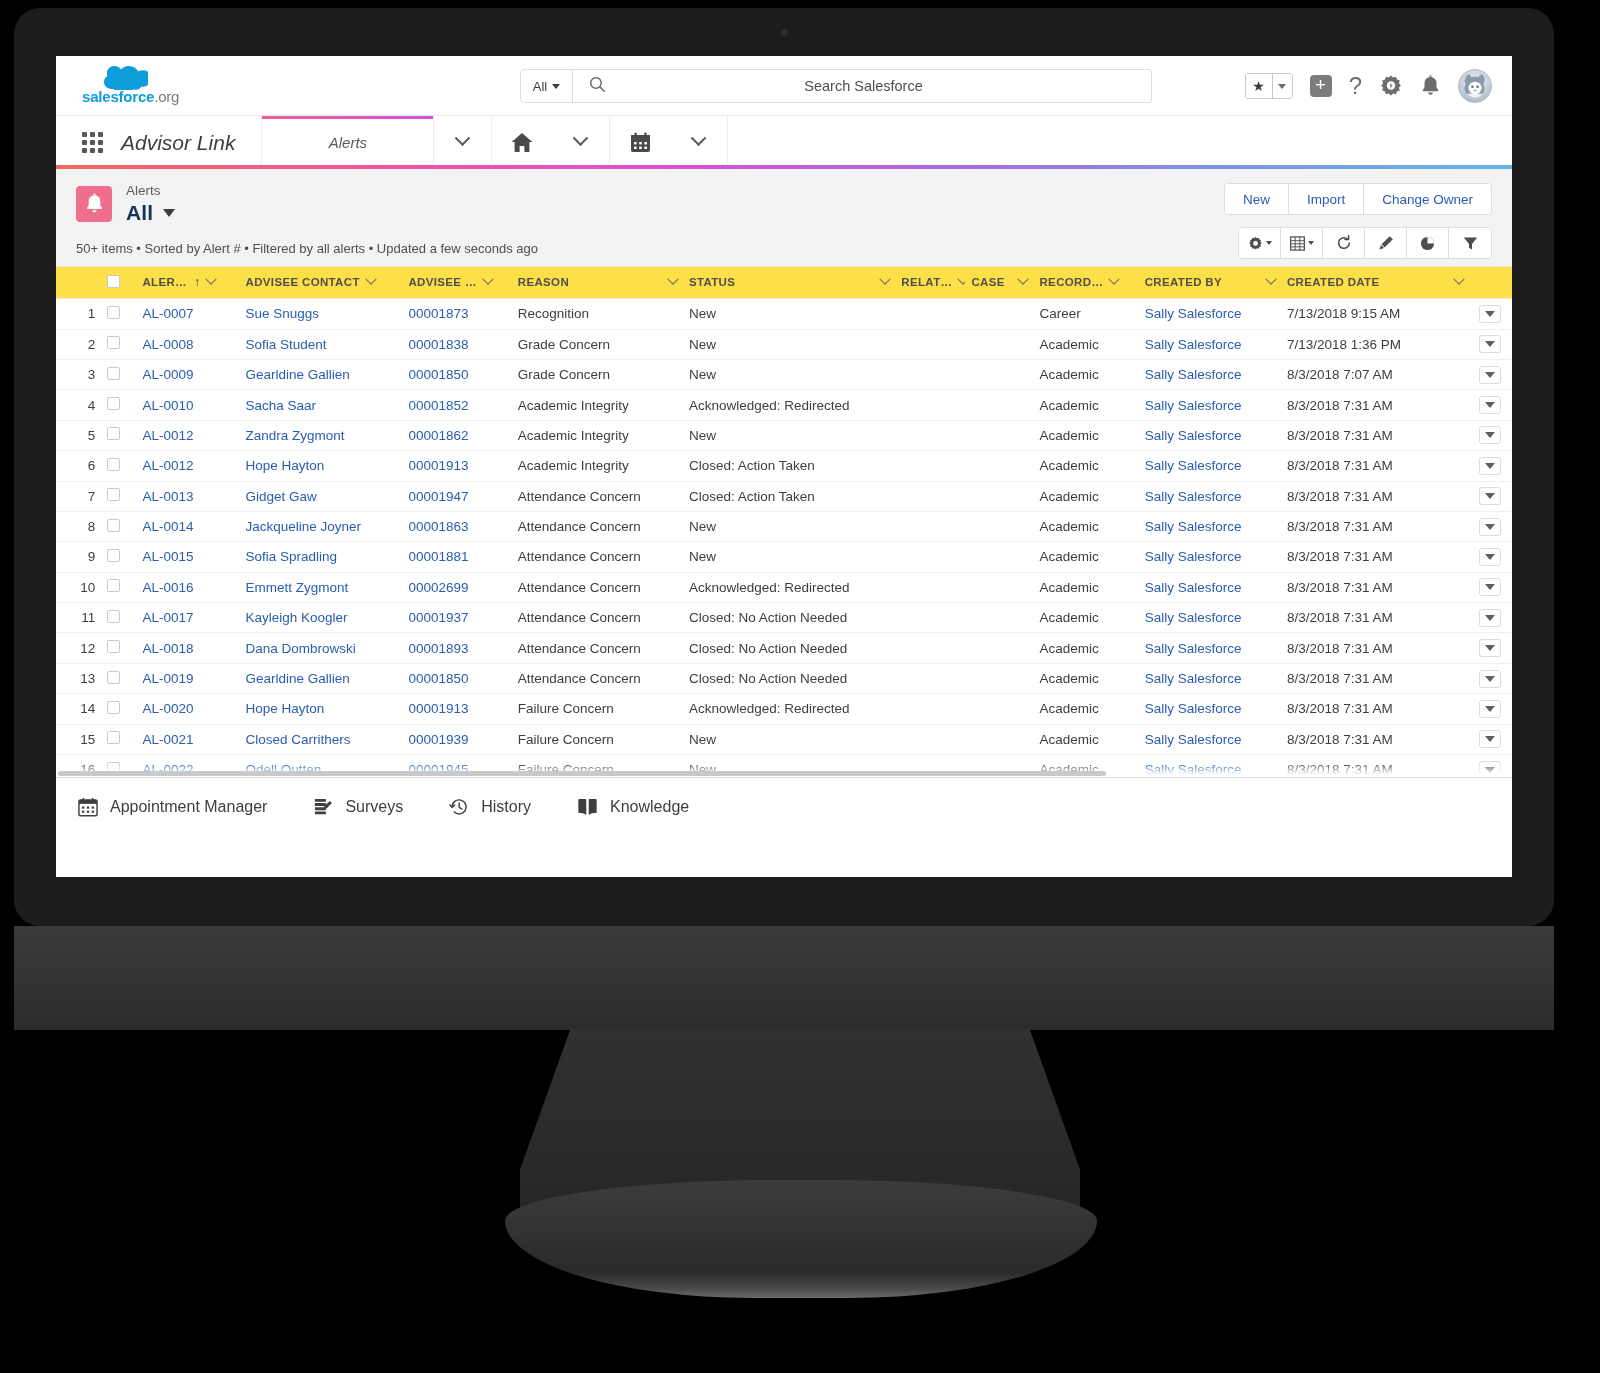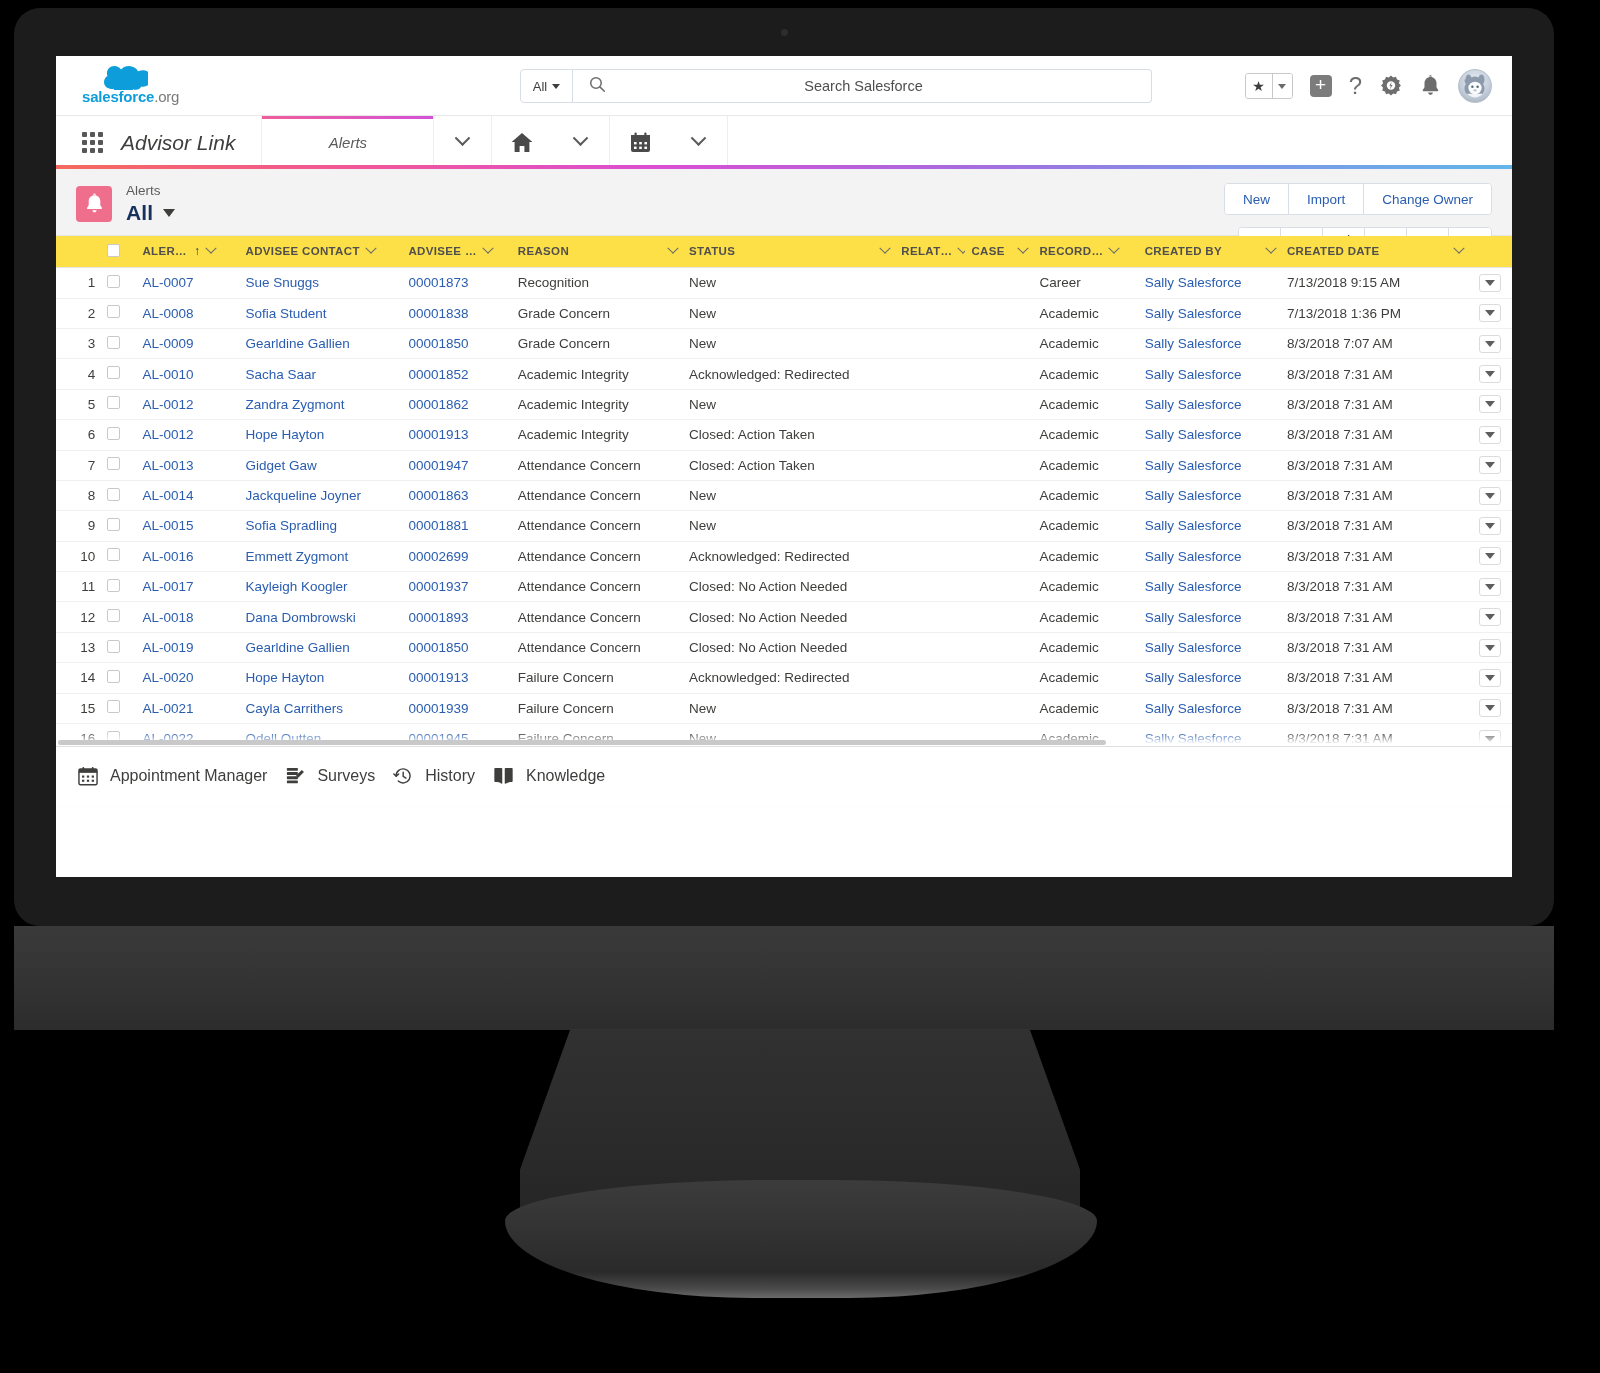--- a/index.html
+++ b/index.html
@@ -292,21 +292,21 @@
     position: absolute; left: 0; right: 0; bottom: 0; height: 6px;
   }
   .hscroll-thumb {
     position: absolute; left: 2px; width: 1048px; height: 5px;
     background: #c9c9c9; border-radius: 3px;
   }
 
   
   .util-bar {
     height: 60px; border-top: 1px solid #e0e0e0; background: #fff;
-    display: flex; align-items: center; padding-left: 22px; gap: 18px;
+    display: flex; align-items: center; padding-left: 22px; gap: 46px;
     box-shadow: 0 -1px 3px rgba(0,0,0,.05);
   }
   .util-item {
     display: flex; align-items: center; gap: 12px;
     font-size: 16px; color: #3e3e3c; cursor: pointer;
   }
 </style>
 </head>
 <body>
 
@@ -452,20 +452,21 @@
       </div>
       <div class="lv-titles">
         <div class="lv-eyebrow">Alerts</div>
         <div class="lv-title-row">
           <span class="lv-title">All</span>
           <span class="tri-down"></span>
         </div>
       </div>
     </div>
 
+    <div class="lv-meta">50+ items • Sorted by Alert # • Filtered by all alerts • Updated a few seconds ago</div>
 
     <div class="lv-actions">
       <div class="lv-btn">New</div>
       <div class="lv-btn">Import</div>
       <div class="lv-btn">Change Owner</div>
     </div>
 
     <div class="lv-tools">
       <div class="tool-btn">
         <svg width="15" height="15" viewBox="0 0 24 24">
@@ -865,21 +866,21 @@
             <td>
               <span class="row-menu">
                 <i></i>
               </span>
             </td>
           </tr>
           <tr>
             <td class="rownum">15</td>
             <td><span class="cbox"></span></td>
             <td><span class="link">AL-0021</span></td>
-            <td><span class="link">Cayla Carrithers</span></td>
+            <td><span class="link">Closed Carrithers</span></td>
             <td><span class="link">00001939</span></td>
             <td>Failure Concern</td>
             <td>New</td>
             <td></td>
             <td></td>
             <td>Academic</td>
             <td><span class="link">Sally Salesforce</span></td>
             <td>8/3/2018 7:31 AM</td>
             <td>
               <span class="row-menu">

